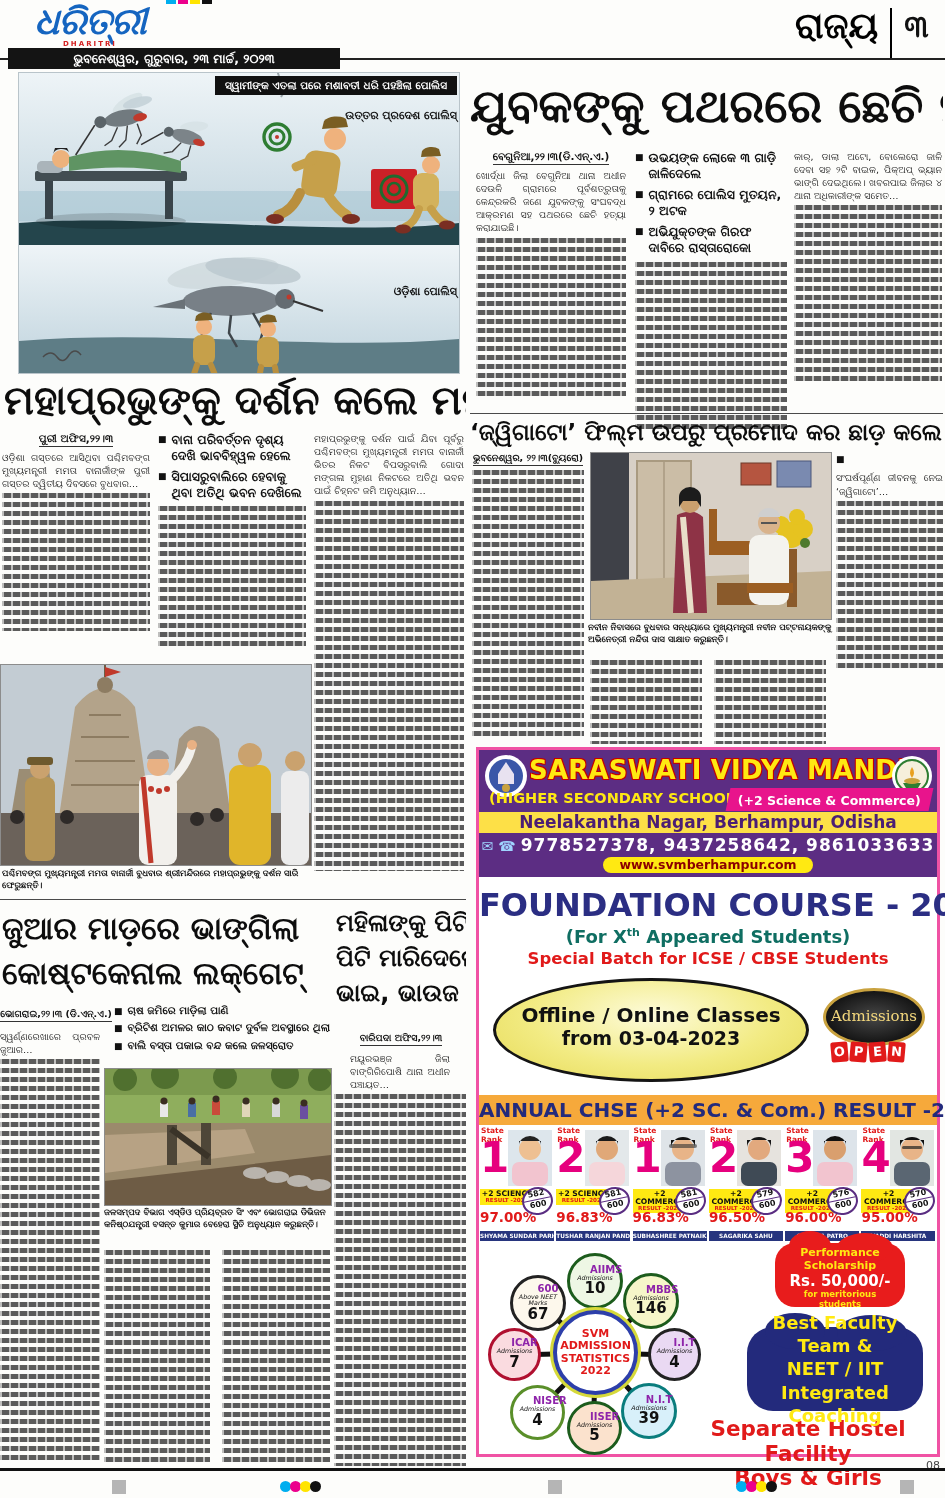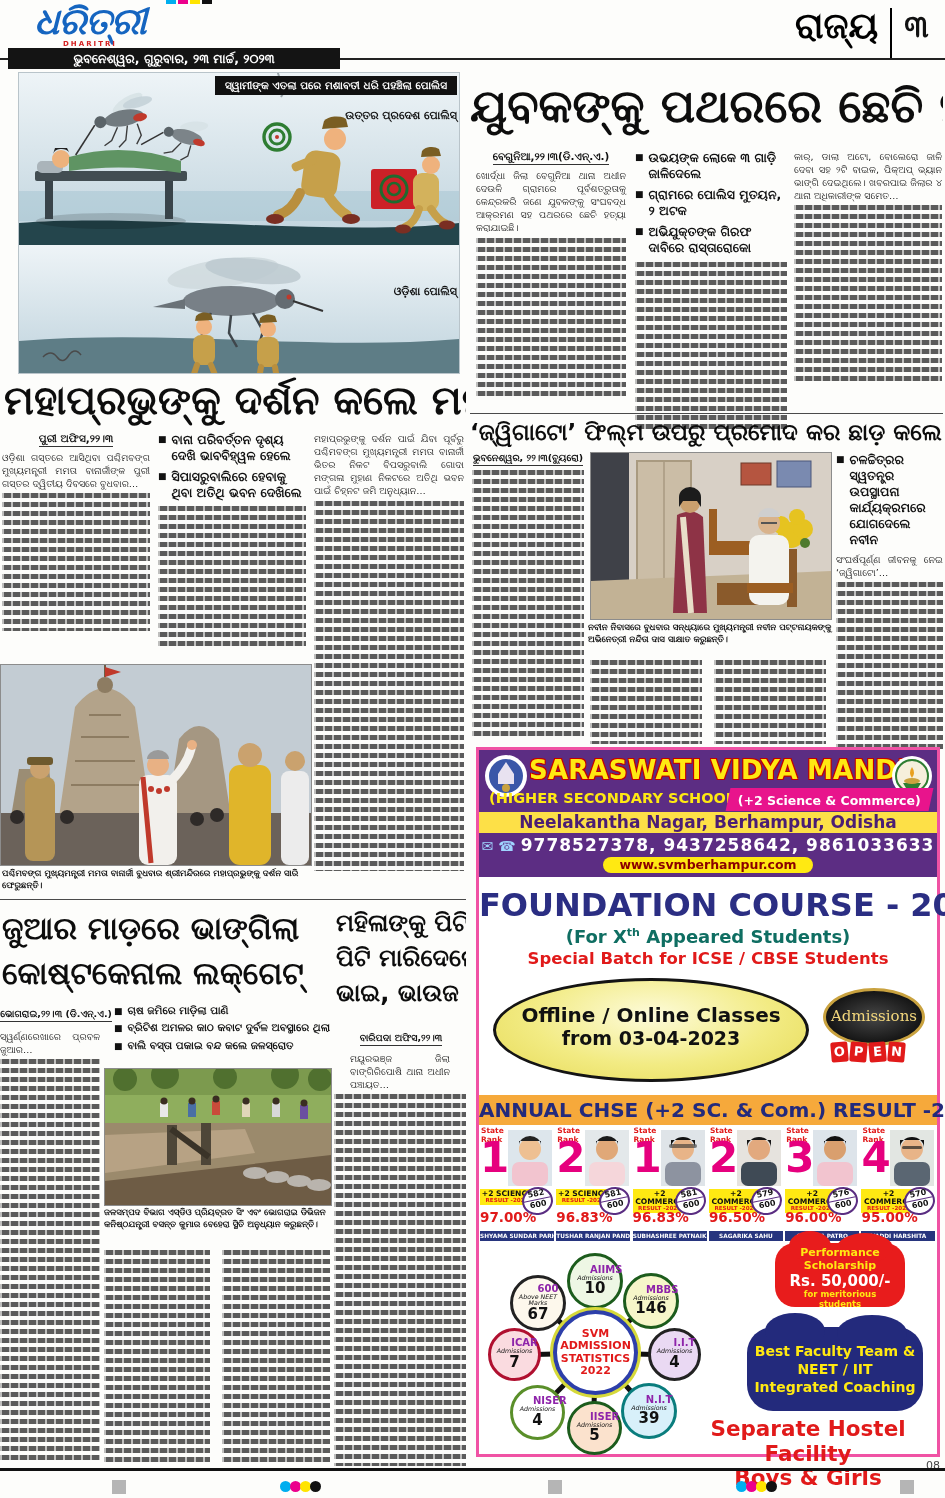--- a/index.html
+++ b/index.html
@@ -92,21 +92,21 @@
   .cloud-red:before{content:"";position:absolute;left:14px;top:-12px;width:42px;height:30px;background:#e81c1c;border-radius:50%;}
   .cloud-red:after{content:"";position:absolute;right:12px;top:-10px;width:56px;height:30px;background:#e81c1c;border-radius:50%;}
   .cloud-red div{position:relative;z-index:1;}
   .cr-y{color:#ffe912;font-weight:800;font-size:11px;line-height:1.15;}
   .cr-w{color:#fff;font-weight:900;font-size:15px;line-height:1.2;}
   .cr-s{color:#ffe912;font-weight:700;font-size:8.5px;line-height:1.15;}
   .cloud-blue{position:absolute;left:268px;top:84px;width:176px;height:84px;background:#232a7c;border-radius:26px;
               text-align:center;display:flex;flex-direction:column;justify-content:center;}
   .cloud-blue:before{content:"";position:absolute;left:18px;top:-14px;width:60px;height:36px;background:#232a7c;border-radius:50%;}
   .cloud-blue:after{content:"";position:absolute;right:16px;top:-12px;width:70px;height:36px;background:#232a7c;border-radius:50%;}
-  .cloud-blue div{position:relative;z-index:1;color:#ffe912;font-weight:800;font-size:14px;line-height:1.3;}
+  .cloud-blue div{position:relative;z-index:1;color:#ffe912;font-weight:800;font-size:18px;line-height:1.3;}
   .hostel{position:absolute;left:200px;top:174px;width:258px;text-align:center;color:#e11a1a;font-weight:900;
           font-size:21.5px;line-height:1.15;}
   
   .cmyk{position:absolute;display:flex;}
   .cmyk i{width:11px;height:11px;border-radius:50%;margin-right:-1px;}
   .graysq{position:absolute;width:14px;height:14px;background:#b5b5b5;}
 </style>
 </head>
 <body>
 
@@ -301,21 +301,20 @@
       <line x1="170" y1="70" x2="186" y2="70" stroke="#555" stroke-width="2"></line>
       <rect x="156" y="130" width="46" height="10" fill="#9c5e22"></rect>
     </svg>
   </div>
   <div class="abs cap" style="left:588px;top:622px;width:244px">ନବୀନ ନିବାସରେ ବୁଧବାର ସନ୍ଧ୍ୟାରେ ମୁଖ୍ୟମନ୍ତ୍ରୀ ନବୀନ ପଟ୍ଟନାୟକଙ୍କୁ ଅଭିନେତ୍ରୀ ନନ୍ଦିତା ଦାସ ସାକ୍ଷାତ କରୁଛନ୍ତି।</div>
   <div class="abs fl" style="left:590px;top:660px;width:112px;height:84px"></div>
   <div class="abs fl" style="left:714px;top:660px;width:112px;height:84px"></div>
   <div class="abs" style="left:836px;top:452px;width:107px;height:292px">
     <div class="bul" style="font-size:12.5px">
         <span class="sq">■</span>
-        <span>ଚଳଚ୍ଚିତ୍ରର ସ୍ୱତନ୍ତ୍ର ଉପସ୍ଥାପନା କାର୍ଯ୍ୟକ୍ରମରେ ଯୋଗଦେଲେ ନବୀନ</span>
       </div>
     <p class="bodytx" style="margin:2px 0 3px">ସଂଘର୍ଷପୂର୍ଣ୍ଣ ଜୀବନକୁ ନେଇ ‘ଜ୍ୱିଗାଟୋ’…</p>
     <div class="fl" style="height:168px"></div>
   </div>
 
   <div class="abs hl" style="left:4px;top:372px;width:462px;height:56px;font-size:40px;line-height:56px;text-align:center">ମହାପ୍ରଭୁଙ୍କୁ ଦର୍ଶନ କଲେ ମମତା</div>
   <div class="abs" style="left:2px;top:432px;width:148px;height:230px">
     <div class="byline" style="font-size:10.5px"><span>ପୁରୀ ଅଫିସ,୨୨।୩</span></div>
     <p class="bodytx" style="margin:4px 0 3px">ଓଡ଼ିଶା ଗସ୍ତରେ ଆସିଥିବା ପଶ୍ଚିମବଙ୍ଗ ମୁଖ୍ୟମନ୍ତ୍ରୀ ମମତା ବାନାର୍ଜୀଙ୍କ ପୁରୀ ଗସ୍ତର ଦ୍ୱିତୀୟ ଦିବସରେ ବୁଧବାର…</p>
     <div class="fl" style="height:138px"></div>

